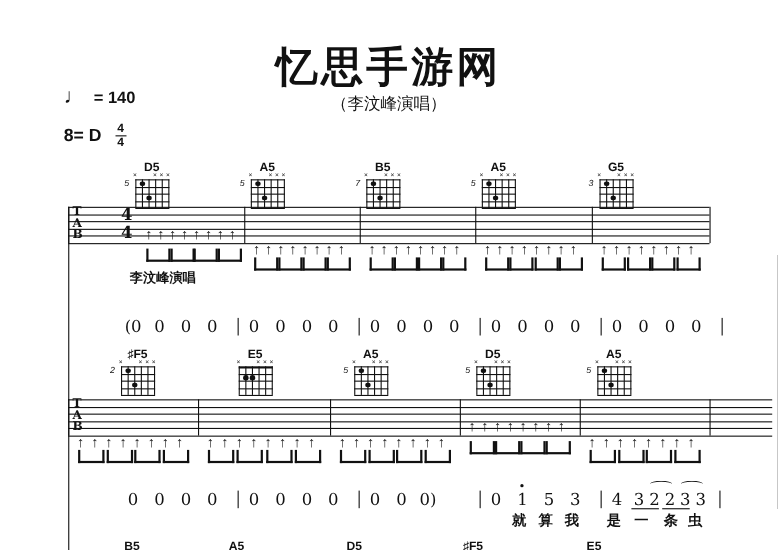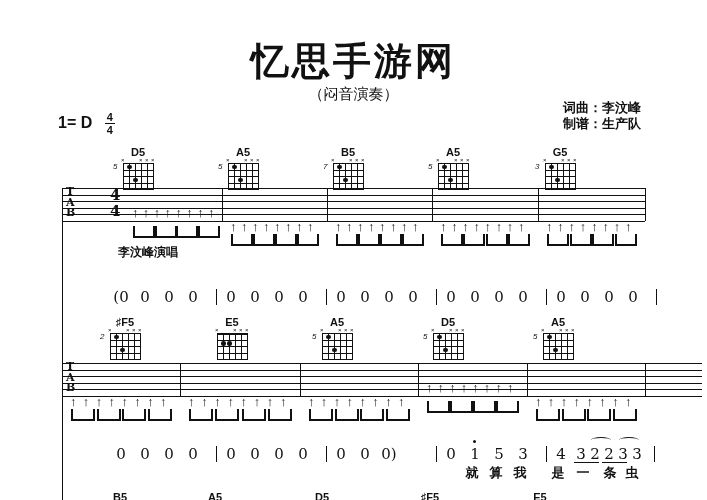--- a/index.html
+++ b/index.html
@@ -28,35 +28,35 @@
   .wm-strip{width:54px;height:9px;background:#6e241c;color:#e8b64a;font-size:5px;line-height:9px;
             letter-spacing:1px;overflow:hidden;transform:skewX(-10deg);white-space:nowrap;padding-left:2px;}
   .digit{font-family:"DejaVu Serif",serif;font-size:15px;}
   .lyric{font-size:13px;font-weight:600;}
 </style>
 </head>
 <body>
 
 <div class="page">
   <div class="title">忆思手游网</div>
-  <div class="subtitle">（闷音演奏）</div>
-
+  <div class="subtitle">（李汶峰演唱）</div>
+
+  <div class="tempo">
+    <span class="note">♩</span>
+    <span>= 140</span>
+  </div>
 
   <div class="keysig">
-    <span>1= D</span>
+    <span>8= D</span>
     <span class="frac">
       <i>4</i>
       <i>4</i>
     </span>
   </div>
 
-  <div class="credits">
-    <div>词曲：李汶峰</div>
-    <div>制谱：生产队</div>
-  </div>
 
   <div class="annot">李汶峰演唱</div>
 
   <div id="score">
       <div style="position: absolute; left: 62px; top: 188px; width: 1px; height: 312px; background: rgb(17, 17, 17);"></div>
       <div style="position: absolute; left: 114px; top: 146px; width: 48px; text-align: center; font-size: 11px; font-weight: 700;">D5</div>
       <div style="position: absolute; left: 121px; top: 157px; font-size: 6px;">×</div>
       <div style="position: absolute; left: 139px; top: 157px; font-size: 6px;">×</div>
       <div style="position: absolute; left: 145px; top: 157px; font-size: 6px;">×</div>
       <div style="position: absolute; left: 151px; top: 157px; font-size: 6px;">×</div>

